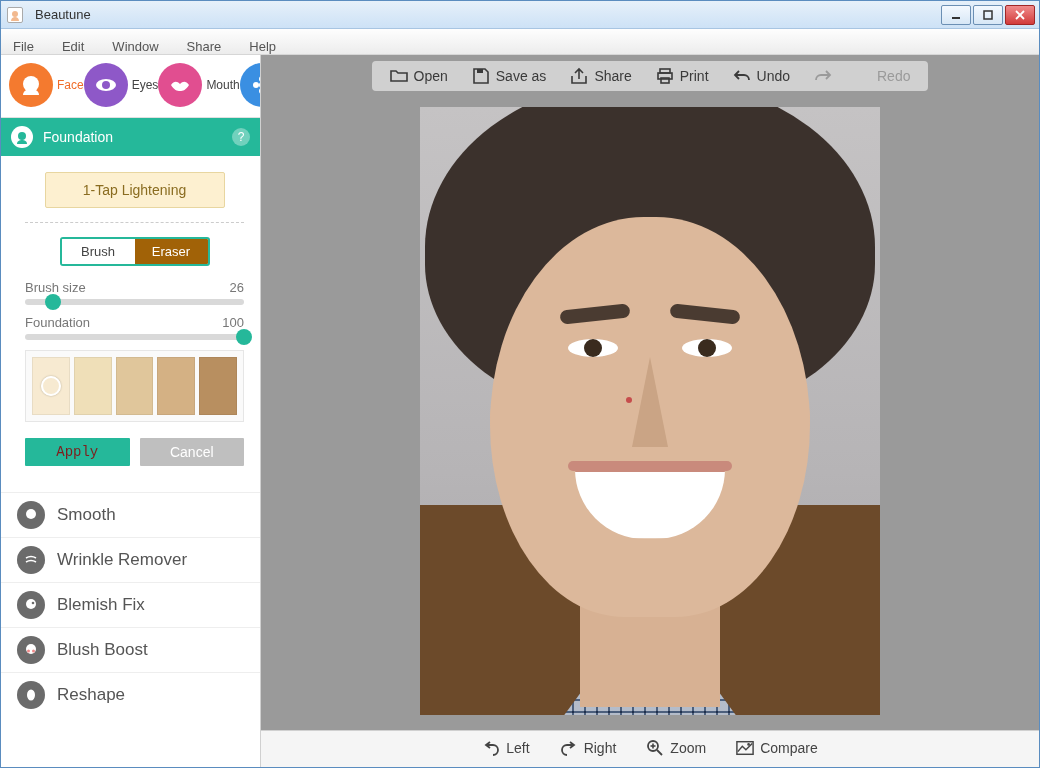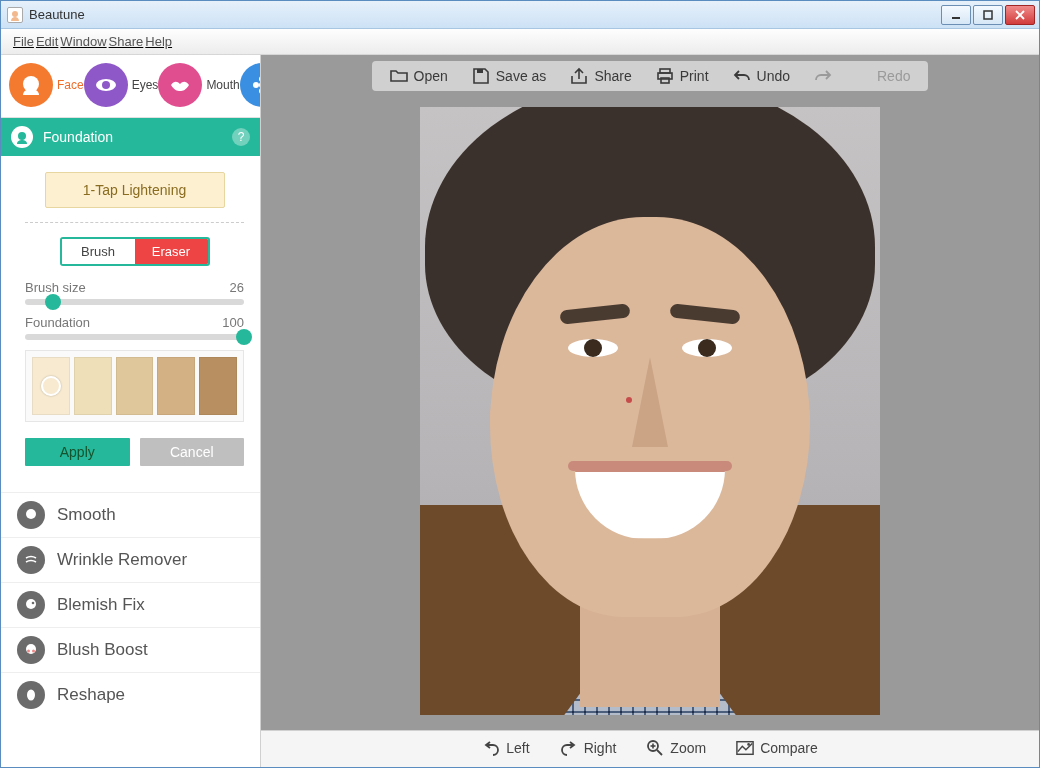--- a/index.html
+++ b/index.html
@@ -19,39 +19,39 @@
   display: flex; align-items: center; justify-content: space-between;
   padding: 0 4px 0 6px;
   border-bottom: 1px solid #a8c5e2;
 }
 .titlebar .left { display: flex; align-items: center; gap: 6px; }
 .titlebar .app-icon {
   width: 16px; height: 16px; background: #fff;
   border: 1px solid #aaa; border-radius: 2px;
   display:flex;align-items:center;justify-content:center;
 }
-.titlebar .title { font-size: 13px; color: #333; }
+.titlebar .title { font-size: 13px; color: #333; margin-left: 6px; }
 .win-controls { display: flex; gap: 2px; }
 .win-btn {
   width: 30px; height: 20px;
   border: 1px solid #6b8fb4; border-radius: 2px;
   display: flex; align-items: center; justify-content: center;
   font-size: 11px; color: #333;
   background: linear-gradient(#f4f9ff,#d7e7f6);
   cursor: pointer;
 }
 .win-btn.close { background: linear-gradient(#f08b8b,#d23b3b); color: #fff; border-color:#a02626;}
 
 
 .menubar {
   height: 26px;
   background: linear-gradient(#fefefe,#ececec);
   border-bottom: 1px solid #d6d6d6;
-  display: flex; align-items: center;
-  padding: 0 12px; gap: 2px; text-decoration: underline;
+  display: flex; align-items: flex-end;
+  padding: 0 12px; gap: 28px;
 }
 .menubar .menu-item { font-size: 13px; color: #555; cursor: pointer; }
 
 
 .main { flex: 1; display: flex; min-height: 0; }
 
 
 .left-panel {
   width: 260px; background: #fff; border-right: 1px solid #d0d0d0;
   display: flex; flex-direction: column;
@@ -98,21 +98,21 @@
 }
 .dashed-sep { border: none; border-top: 1px dashed #ccc; margin: 4px 0 14px 0; }
 
 .brush-eraser {
   display: flex; width: 150px; margin: 0 auto 14px auto;
   border: 2px solid #25b89a; border-radius: 3px;
   overflow: hidden;
   align-items: flex-end;
 }
 .brush-eraser .half { flex: 1; text-align: center; font-size: 13px; padding: 5px 0; cursor: pointer; }
-.brush-eraser .half.on { background: #ef4444; color: #fff; }
+.brush-eraser .half.on { background: #a16207; color: #fff; }
 .brush-eraser .half.off { background: #fff; color: #444; }
 
 .slider-row { margin-bottom: 10px; }
 .slider-row .labels { display: flex; justify-content: space-between; font-size: 13px; color: #777; margin-bottom: 4px; }
 .slider-track {
   position: relative; height: 6px; background: #d9d9d9; border-radius: 3px;
 }
 .slider-thumb {
   position: absolute; top: 50%; width: 16px; height: 16px; border-radius: 50%;
   background: #25b89a; transform: translate(-50%,-50%); cursor: pointer;
@@ -124,21 +124,21 @@
 }
 .swatch { flex: 1; height: 58px; cursor: pointer; position: relative; border:1px solid rgba(0,0,0,0.06);}
 .swatch.selected::after {
   content: ""; position: absolute; top: 50%; left: 50%;
   width: 16px; height: 16px; border: 2px solid #fff; border-radius: 50%;
   transform: translate(-50%,-50%); box-shadow: 0 0 2px rgba(0,0,0,0.3);
 }
 
 .action-buttons { display: flex; gap: 10px; margin-top: 16px; }
 .action-buttons button { flex: 1; height: 28px; border: none; font-size: 14px; cursor: pointer; border-radius:1px;}
-.btn-apply { background: #25b89a; color: #14532d; }
+.btn-apply { background: #25b89a; color: #7f1d1d; font-family: Liberation Mono, monospace; }
 .btn-cancel { background: #bfbfbf; color: #fff; }
 
 .tools-list { margin-top: 12px; }
 .tool-row {
   display: flex; align-items: center; gap: 12px;
   padding: 8px 16px; border-top: 1px solid #eee;
   cursor: pointer; font-size: 17px; color: #555;
 }
 .tool-row .tool-icon {
   width: 28px; height: 28px; border-radius: 50%;

